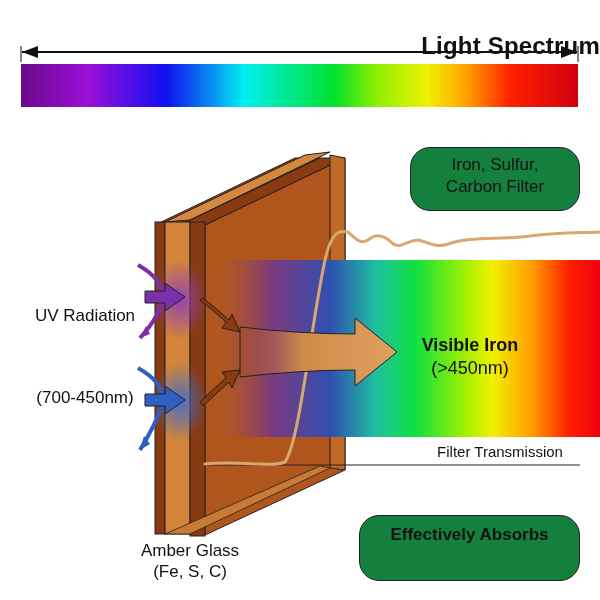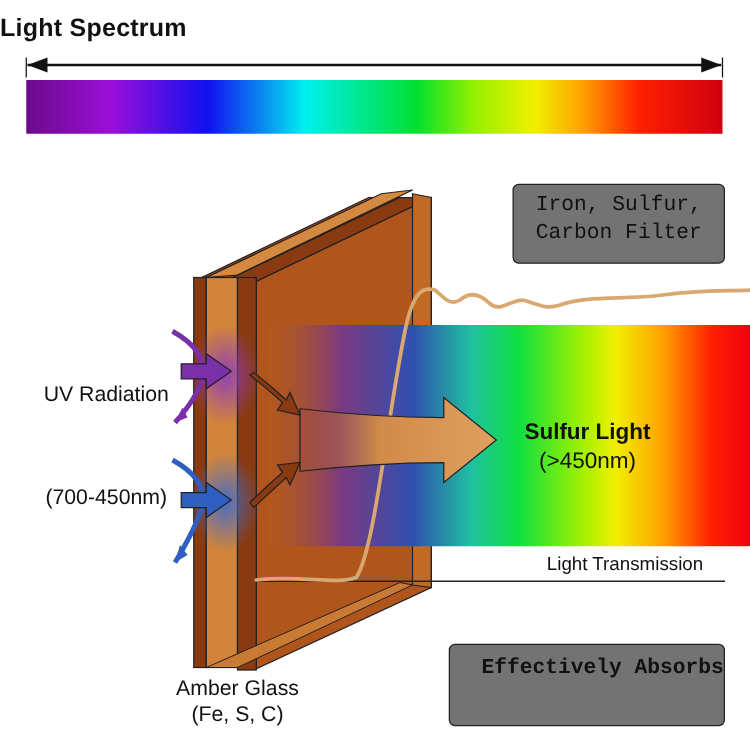--- a/index.html
+++ b/index.html
@@ -1,27 +1,27 @@
 <!DOCTYPE html>
 <html><head>
 <meta charset="utf-8">
 <style>
   html, body { margin:0; padding:0; background:#ffffff; }
   body { width:600px; height:600px; position:relative; overflow:hidden; font-family:"Liberation Sans", sans-serif; color:#111; }
   .abs { position:absolute; }
-  .title { left:0; width:600px; top:12px; text-align:left; font-size:20px; font-weight:bold; letter-spacing:0.2px; }
+  .title { left:0; width:600px; top:32px; text-align:right; font-size:24px; font-weight:bold; letter-spacing:0.2px; }
   .label { text-align:center; line-height:1.25; }
   .uv-label { left:10px; top:283px; width:150px; font-size:17px;margin-top:22px; }
   .blue-label { left:10px; top:387px; width:150px; font-size:17px; }
   .amber-label { left:110px; top:540px; width:160px; font-size:17px; font-weight:normal; }
   .visible-label { left:395px; top:334px; width:150px; font-size:18px; }
   .visible-label .l1 { font-weight:bold; }
-  .box { border:1.5px solid #222; border-radius:5px; background:#737373; text-align:center; font-size:17px; line-height:1.3; box-sizing:border-box;font-family:Liberation Mono, monospace; }
+  .box { border:1.5px solid #222; border-radius:20px; background:#15803d; text-align:center; font-size:17px; line-height:1.3; box-sizing:border-box; }
   .box-filter { left:410px; top:147px; width:170px; height:64px; padding-top:6px; }
-  .box-absorb { left:359px; top:515px; width:221px; height:66px; padding-top:8px; font-weight:bold;text-align:right; }
+  .box-absorb { left:359px; top:515px; width:221px; height:66px; padding-top:8px; font-weight:bold; }
   .trans-label { left:420px; top:443px; width:160px; text-align:center; font-size:15px; }
   svg { position:absolute; left:0; top:0; }
 </style>
 </head>
 <body>
 
 <div class="abs title">Light Spectrum</div>
 
 <svg width="600" height="600" viewBox="0 0 600 600">
   <defs>
@@ -132,25 +132,25 @@
 <div class="abs label blue-label">
   <div>(700-450nm)</div>
 </div>
 
 <div class="abs label amber-label">
   <div>Amber Glass</div>
   <div>(Fe, S, C)</div>
 </div>
 
 <div class="abs label visible-label">
-  <div class="l1">Sulfur Light</div>
+  <div class="l1">Visible Iron</div>
   <div>(&gt;450nm)</div>
 </div>
 
-<div class="abs trans-label">Light Transmission</div>
+<div class="abs trans-label">Filter Transmission</div>
 
 <div class="abs box box-filter">
   <div>Iron, Sulfur,</div>
   <div>Carbon Filter</div>
 </div>
 
 <div class="abs box box-absorb">
   <div>Effectively Absorbs</div>
 </div>
 

